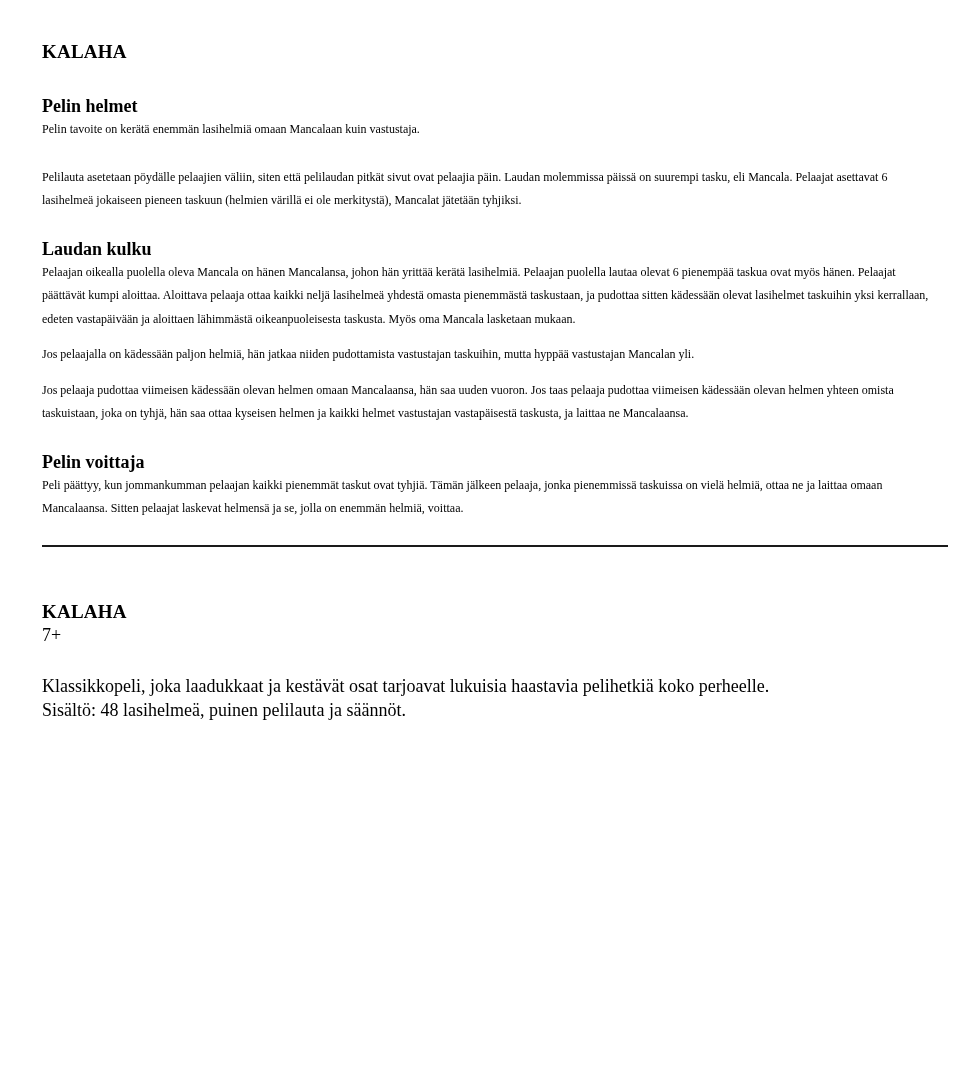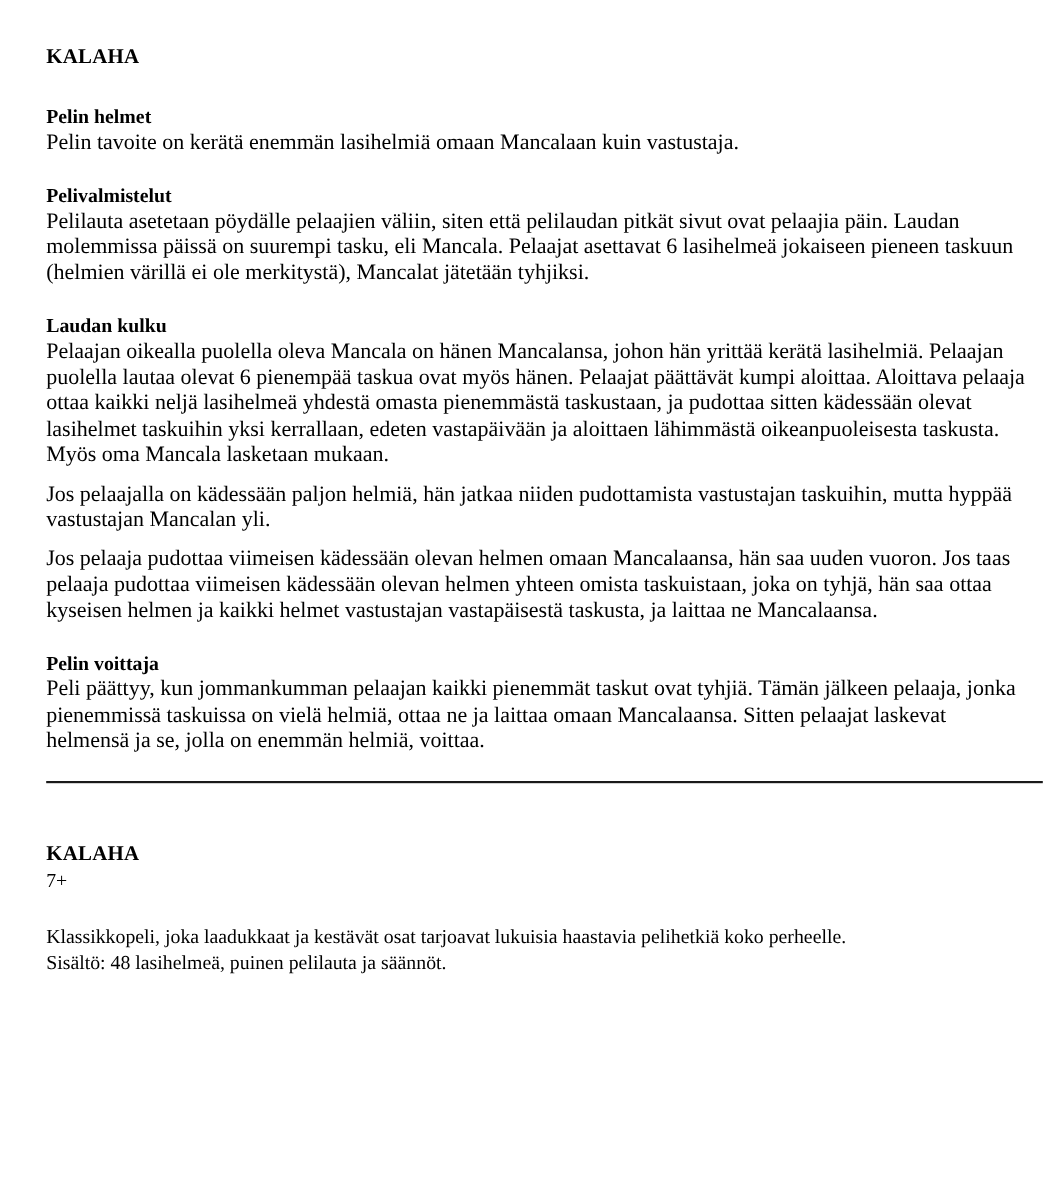--- a/index.html
+++ b/index.html
@@ -31,21 +31,21 @@
   .section {
     margin: 0 0 24px 0;
   }
   .section-heading {
     font-size: 18px;
     font-weight: bold;
     line-height: 24px;
     margin: 0;
   }
   .para {
-    font-size: 20px;
+    font-size: 12px;
     line-height: 23.5px;
     margin: 0;
     max-width: 890px;
   }
   .para + .para {
     margin-top: 12px;
   }
   .divider {
     border: 0;
     border-top: 2px solid #1a1a1a;
@@ -77,21 +77,20 @@
 <div class="page">
 
   <h1 class="doc-title">KALAHA</h1>
 
   <div class="section">
     <h2 class="section-heading">Pelin helmet</h2>
     <p class="para">Pelin tavoite on kerätä enemmän lasihelmiä omaan Mancalaan kuin vastustaja.</p>
   </div>
 
   <div class="section">
-    <h2 class="section-heading">Pelivalmistelut</h2>
     <p class="para">Pelilauta asetetaan pöydälle pelaajien väliin, siten että pelilaudan pitkät sivut ovat pelaajia päin. Laudan molemmissa päissä on suurempi tasku, eli Mancala. Pelaajat asettavat 6 lasihelmeä jokaiseen pieneen taskuun (helmien värillä ei ole merkitystä), Mancalat jätetään tyhjiksi.</p>
   </div>
 
   <div class="section">
     <h2 class="section-heading">Laudan kulku</h2>
     <p class="para">Pelaajan oikealla puolella oleva Mancala on hänen Mancalansa, johon hän yrittää kerätä lasihelmiä. Pelaajan puolella lautaa olevat 6 pienempää taskua ovat myös hänen. Pelaajat päättävät kumpi aloittaa. Aloittava pelaaja ottaa kaikki neljä lasihelmeä yhdestä omasta pienemmästä taskustaan, ja pudottaa sitten kädessään olevat lasihelmet taskuihin yksi kerrallaan, edeten vastapäivään ja aloittaen lähimmästä oikeanpuoleisesta taskusta. Myös oma Mancala lasketaan mukaan.</p>
     <p class="para">Jos pelaajalla on kädessään paljon helmiä, hän jatkaa niiden pudottamista vastustajan taskuihin, mutta hyppää vastustajan Mancalan yli.</p>
     <p class="para">Jos pelaaja pudottaa viimeisen kädessään olevan helmen omaan Mancalaansa, hän saa uuden vuoron. Jos taas pelaaja pudottaa viimeisen kädessään olevan helmen yhteen omista taskuistaan, joka on tyhjä, hän saa ottaa kyseisen helmen ja kaikki helmet vastustajan vastapäisestä taskusta, ja laittaa ne Mancalaansa.</p>
   </div>
 

